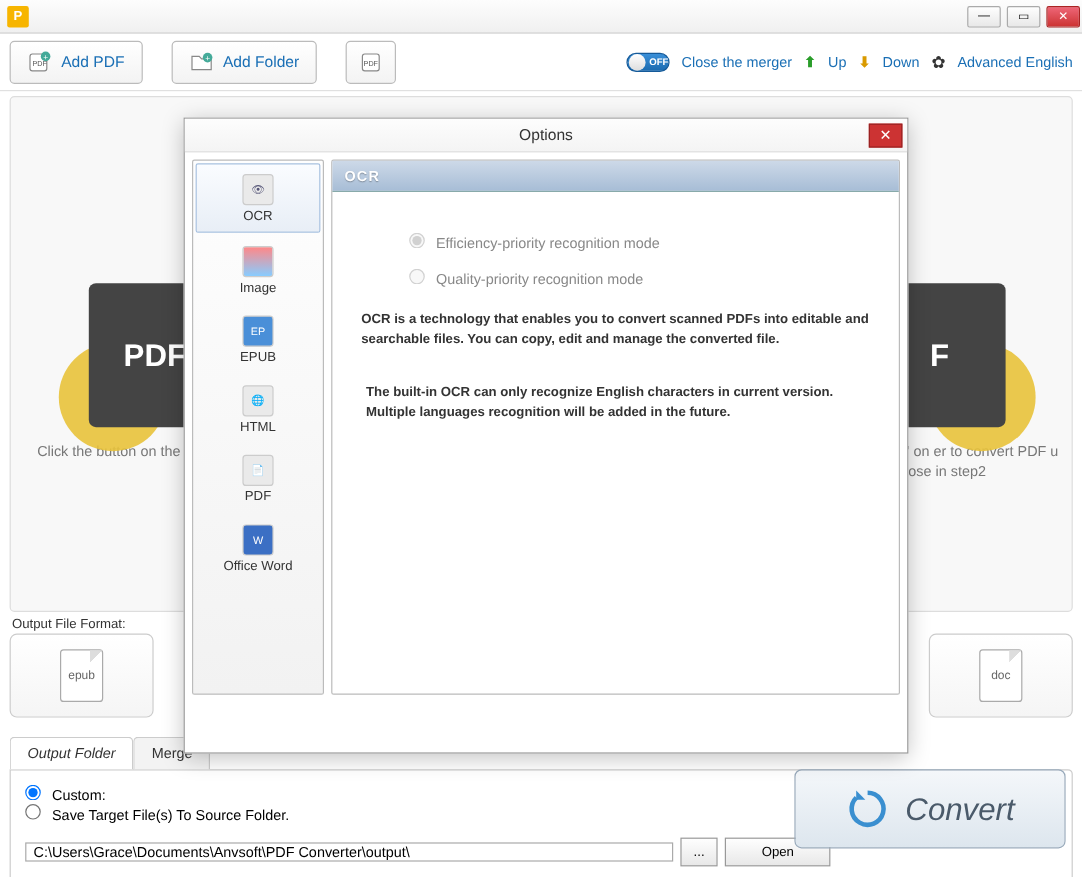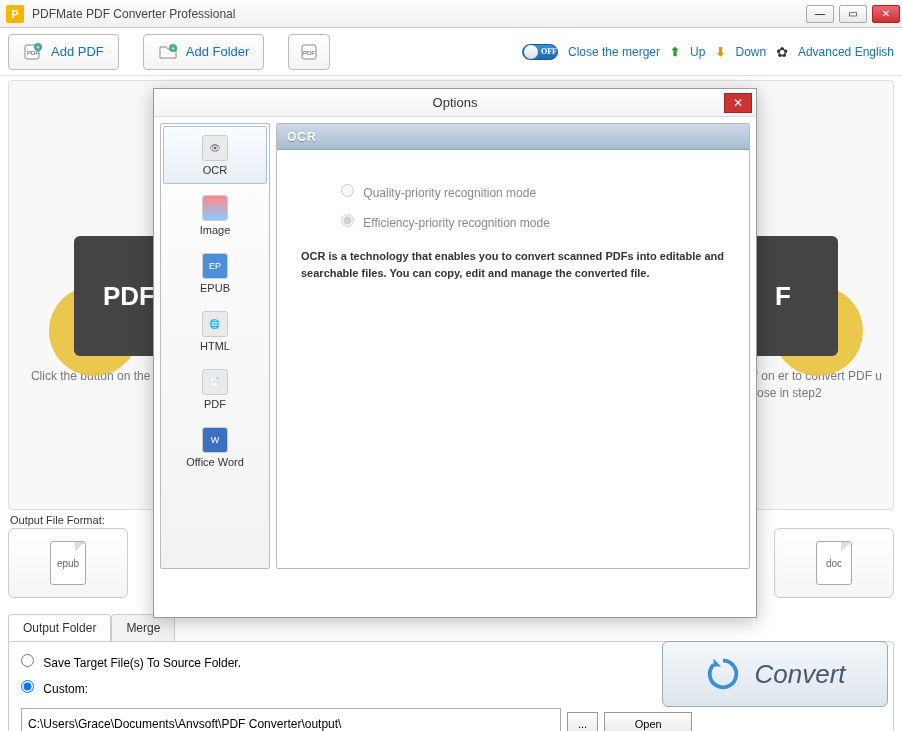--- a/index.html
+++ b/index.html
@@ -13,21 +13,21 @@
 .winbtn { width: 28px; height: 18px; border: 1px solid #aaa; margin-left: 3px; margin-right:2px; background: linear-gradient(#fefefe,#e8e8e8); display:flex;align-items:center;justify-content:center; font-size:10px; border-radius:2px; cursor:pointer;}
 .winbtn.close { background: linear-gradient(#e67,#c33); color:#fff; border-color:#a22;}
 
 
 .toolbar { height: 48px; padding: 6px 8px; display:flex; align-items:center; gap:24px; border-bottom:1px solid #e0e0e0;}
 .tbtn { height: 36px; border:1px solid #bbb; border-radius:4px; background:linear-gradient(#fff,#f3f3f3); display:flex; align-items:center; padding:0 14px; gap:8px; font-size:13px; color:#1a6fb5; cursor:pointer;}
 .tbtn .icon { width:20px;height:20px;}
 .tool-right { margin-left:auto; display:flex; align-items:center; gap:10px; font-size:12px;}
 .toggle { width:36px;height:16px;border-radius:8px;background:linear-gradient(#3a8fd8,#1b6bb0);border:1px solid #155a99;position:relative;display:flex;align-items:center;}
 .toggle .knob{width:14px;height:14px;border-radius:7px;background:linear-gradient(#fff,#ddd);margin-left:1px;}
-.toggle .lbl{font-size:8px;color:#fff;margin-left:3px;font-weight:bold;font-family:Liberation Serif, serif;}
+.toggle .lbl{font-size:8px;color:#fff;margin-left:3px;font-weight:bold;}
 .link{color:#1a6fb5;cursor:pointer;}
 .arrow-up{color:#2a9d2a;font-weight:bold;}
 .arrow-down{color:#d99a00;font-weight:bold;}
 .gear{font-size:14px;color:#333;}
 
 
 .main { position:relative; height: 430px; background:#f8f8f8; border:1px solid #ddd; margin:4px 8px 0; border-radius:4px; overflow:hidden;}
 .hint-left, .hint-right { position:absolute; top:155px; width:200px;}
 .hint-left{left:20px;} .hint-right{right:10px;}
 .big-icon{width:110px;height:120px;background:#444;border-radius:6px;display:flex;align-items:center;justify-content:center;color:#fff;font-size:26px;font-weight:bold;margin:0 auto 12px;position:relative;}
@@ -37,34 +37,34 @@
 
 .fmt-label{font-size:11px;color:#333;margin:4px 0 2px 10px;}
 .fmt-bar{height:70px;margin:0 8px;display:flex;gap:6px;}
 .fmt-btn{width:120px;border:1px solid #ccc;border-radius:6px;background:linear-gradient(#fff,#f5f5f5);display:flex;align-items:center;justify-content:center;}
 .fmt-icon{width:36px;height:44px;border:1px solid #aaa;border-radius:3px;background:#fff;display:flex;align-items:center;justify-content:center;font-size:10px;color:#666;position:relative;}
 .fmt-icon .fold{position:absolute;top:0;right:0;width:10px;height:10px;background:linear-gradient(135deg,#ddd 50%,transparent 50%);}
 
 
 .tabs{display:flex;margin:16px 8px 0;gap:0;}
 .tab{padding:6px 14px;font-size:12px;color:#333;border:1px solid #ccc;border-bottom:none;background:#f3f3f3;border-radius:4px 4px 0 0;cursor:pointer;}
-.tab.active{background:#fff;}
+.tab.active{background:#fff;font-style:italic;}
 .tab-body{border:1px solid #ccc;margin:0 8px 8px;padding:12px;font-size:12px;border-radius:0 4px 4px 4px;}
 .radio{margin-right:6px;}
 .path-row{display:flex;gap:6px;margin-top:12px;align-items:center;}
-.path-input{flex:0 0 540px;height:32px;border:1px solid #aaa;padding:2px 6px;font-size:12px;}
+.path-input{flex:0 0 540px;height:16px;border:1px solid #aaa;padding:2px 6px;font-size:12px;}
 .sbtn{height:24px;border:1px solid #999;background:linear-gradient(#fefefe,#e8e8e8);padding:0 10px;font-size:11px;cursor:pointer;}
 
 
 .convert{position:absolute;right:14px;bottom:24px;width:226px;height:66px;border:1px solid #9ab;border-radius:6px;background:linear-gradient(#f4f7fa,#dde6ee);display:flex;align-items:center;justify-content:center;gap:12px;cursor:pointer;}
 .convert .spin{width:38px;height:38px;}
 .convert .cl{font-size:26px;color:#4a5a6a;font-style:italic;}
 
 
-.dialog{position:absolute;left:153px;top:88px;width:604px;height:530px;background:#fff;border:1px solid #999;box-shadow:0 4px 18px rgba(0,0,0,0.25);}
+.dialog{position:absolute;left:153px;top:98px;width:604px;height:530px;background:#fff;border:1px solid #999;box-shadow:0 4px 18px rgba(0,0,0,0.25);}
 .dlg-title{height:28px;display:flex;align-items:center;justify-content:center;position:relative;border-bottom:1px solid #ddd;background:linear-gradient(#fdfdfd,#f4f4f4);}
 .dlg-title span{font-size:13px;color:#333;}
 .dlg-close{position:absolute;right:4px;top:4px;width:28px;height:20px;background:#c33;color:#fff;border:1px solid #922;display:flex;align-items:center;justify-content:center;font-size:12px;cursor:pointer;}
 .dlg-body{display:flex;height:458px;padding:6px;gap:6px;}
 .dlg-side{width:110px;border:1px solid #bbb;background:linear-gradient(#fefefe,#f2f2f2);border-radius:2px;overflow:auto;}
 .side-item{height:58px;display:flex;flex-direction:column;align-items:center;justify-content:center;font-size:11px;color:#333;cursor:pointer;}
 .side-item.sel{background:linear-gradient(#fafcff,#e8eef6);border:1px solid #a7c1e0;margin:2px;border-radius:2px;}
 .side-ico{width:26px;height:26px;background:#eaeaea;border:1px solid #ccc;border-radius:3px;margin-bottom:3px;display:flex;align-items:center;justify-content:center;font-size:9px;color:#557;}
 .dlg-main{flex:1;border:1px solid #bbb;border-radius:2px;background:#fff;display:flex;flex-direction:column;}
 .dlg-head{height:26px;background:linear-gradient(#cdd9e8,#a7bdd6);border-bottom:1px solid #8aa;padding-left:10px;display:flex;align-items:center;font-size:12px;color:#fff;font-weight:bold;text-shadow:0 1px 1px rgba(0,0,0,0.3);letter-spacing:1px;}
@@ -76,21 +76,20 @@
 .desc2{margin-top:28px;line-height:1.5;color:#333;font-weight:bold;font-size:11px;padding-left:4px;}
 .dlg-foot{height:38px;display:flex;align-items:center;justify-content:flex-end;gap:8px;padding-right:14px;}
 .dbtn{width:72px;height:24px;border:1px solid #888;background:linear-gradient(#fefefe,#e6e6e6);font-size:12px;cursor:pointer;}
 .dbtn.primary{border:1px solid #3b7fc4;outline:1px solid #7ab1e8;}
 </style>
 </head>
 <body>
 
 <div class="titlebar">
   <div class="app-icon">P</div>
-  <div class="title">PDFMate PDF Converter Professional</div>
   <div class="winbtns">
     <div class="winbtn">—</div>
     <div class="winbtn">▭</div>
     <div class="winbtn close">✕</div>
   </div>
 </div>
 
 <div class="toolbar">
   <div class="tbtn">
     <svg class="icon" viewBox="0 0 20 20">
@@ -166,27 +165,27 @@
         <span>doc</span>
       </div>
   </div>
 </div>
 
 <div class="tabs">
   <div class="tab active">Output Folder</div>
   <div class="tab">Merge</div>
 </div>
 <div class="tab-body">
+  <div>
+    <input type="radio" class="radio" name="of" checked="" style="">
+    <span>Custom:</span>
+  </div>
   <div style="margin-bottom:10px;">
     <input type="radio" class="radio" name="of" style="">
     <span>Save Target File(s) To Source Folder.</span>
-  </div>
-  <div>
-    <input type="radio" class="radio" name="of" checked="" style="">
-    <span>Custom:</span>
   </div>
   <div class="path-row">
     <input class="path-input" value="C:\Users\Grace\Documents\Anvsoft\PDF Converter\output\" style="">
     <button class="sbtn">...</button>
     <button class="sbtn" style="width:88px">Open</button>
   </div>
 </div>
 
 <div class="convert">
   <svg class="spin" viewBox="0 0 40 40">
@@ -225,24 +224,25 @@
         </div>
       <div class="side-item">
           <div class="side-ico" style="background:#3b6fc4;color:#fff">W</div>
           <span>Office Word</span>
         </div>
     </div>
     <div class="dlg-main">
       <div class="dlg-head">OCR</div>
       <div class="dlg-content">
         <div class="opt-row">
+          <input type="radio" name="ocrm" checked="" disabled="" style="">
+          <span>Efficiency-priority recognition mode</span>
+        </div>
+        <div class="opt-row">
           <input type="radio" name="ocrm" disabled="" style="">
           <span>Quality-priority recognition mode</span>
         </div>
-        <div class="opt-row">
-          <input type="radio" name="ocrm" checked="" disabled="" style="">
-          <span>Efficiency-priority recognition mode</span>
-        </div>
         <div class="desc">OCR is a technology that enables you to convert scanned PDFs into editable and searchable files. You can copy, edit and manage the converted file.</div>
+        <div class="desc2">The built-in OCR can only recognize English characters in current version. Multiple languages recognition will be added in the future.</div>
       </div>
     </div>
   </div>
 </div>
 
 </body></html>

